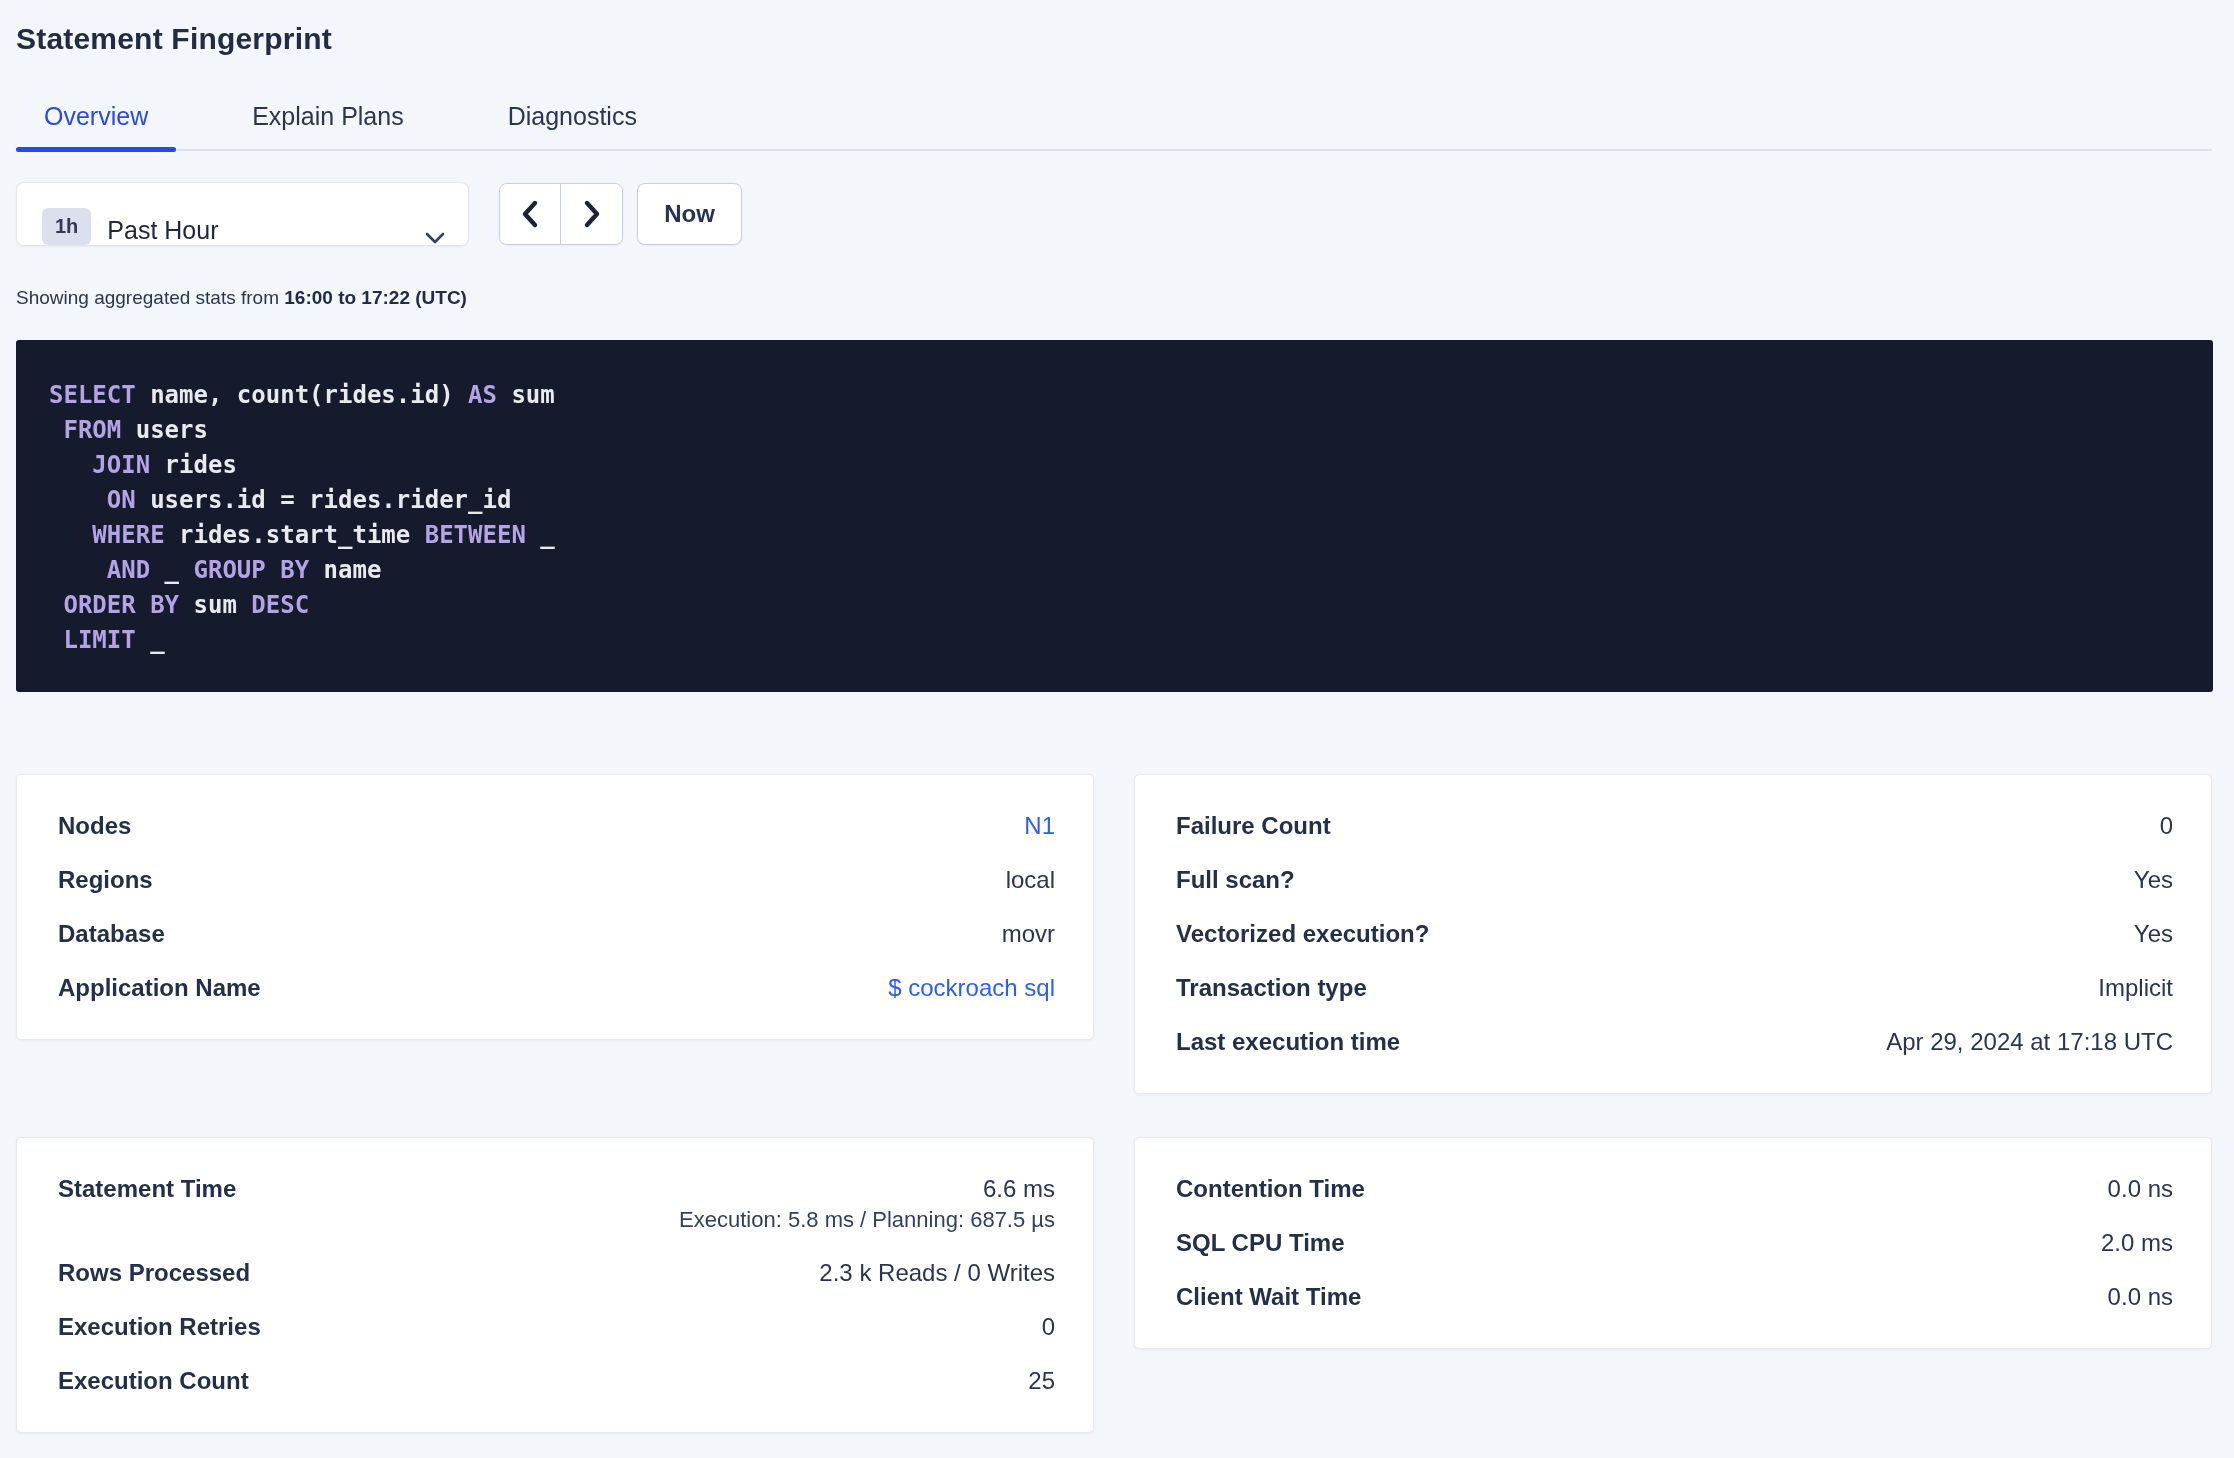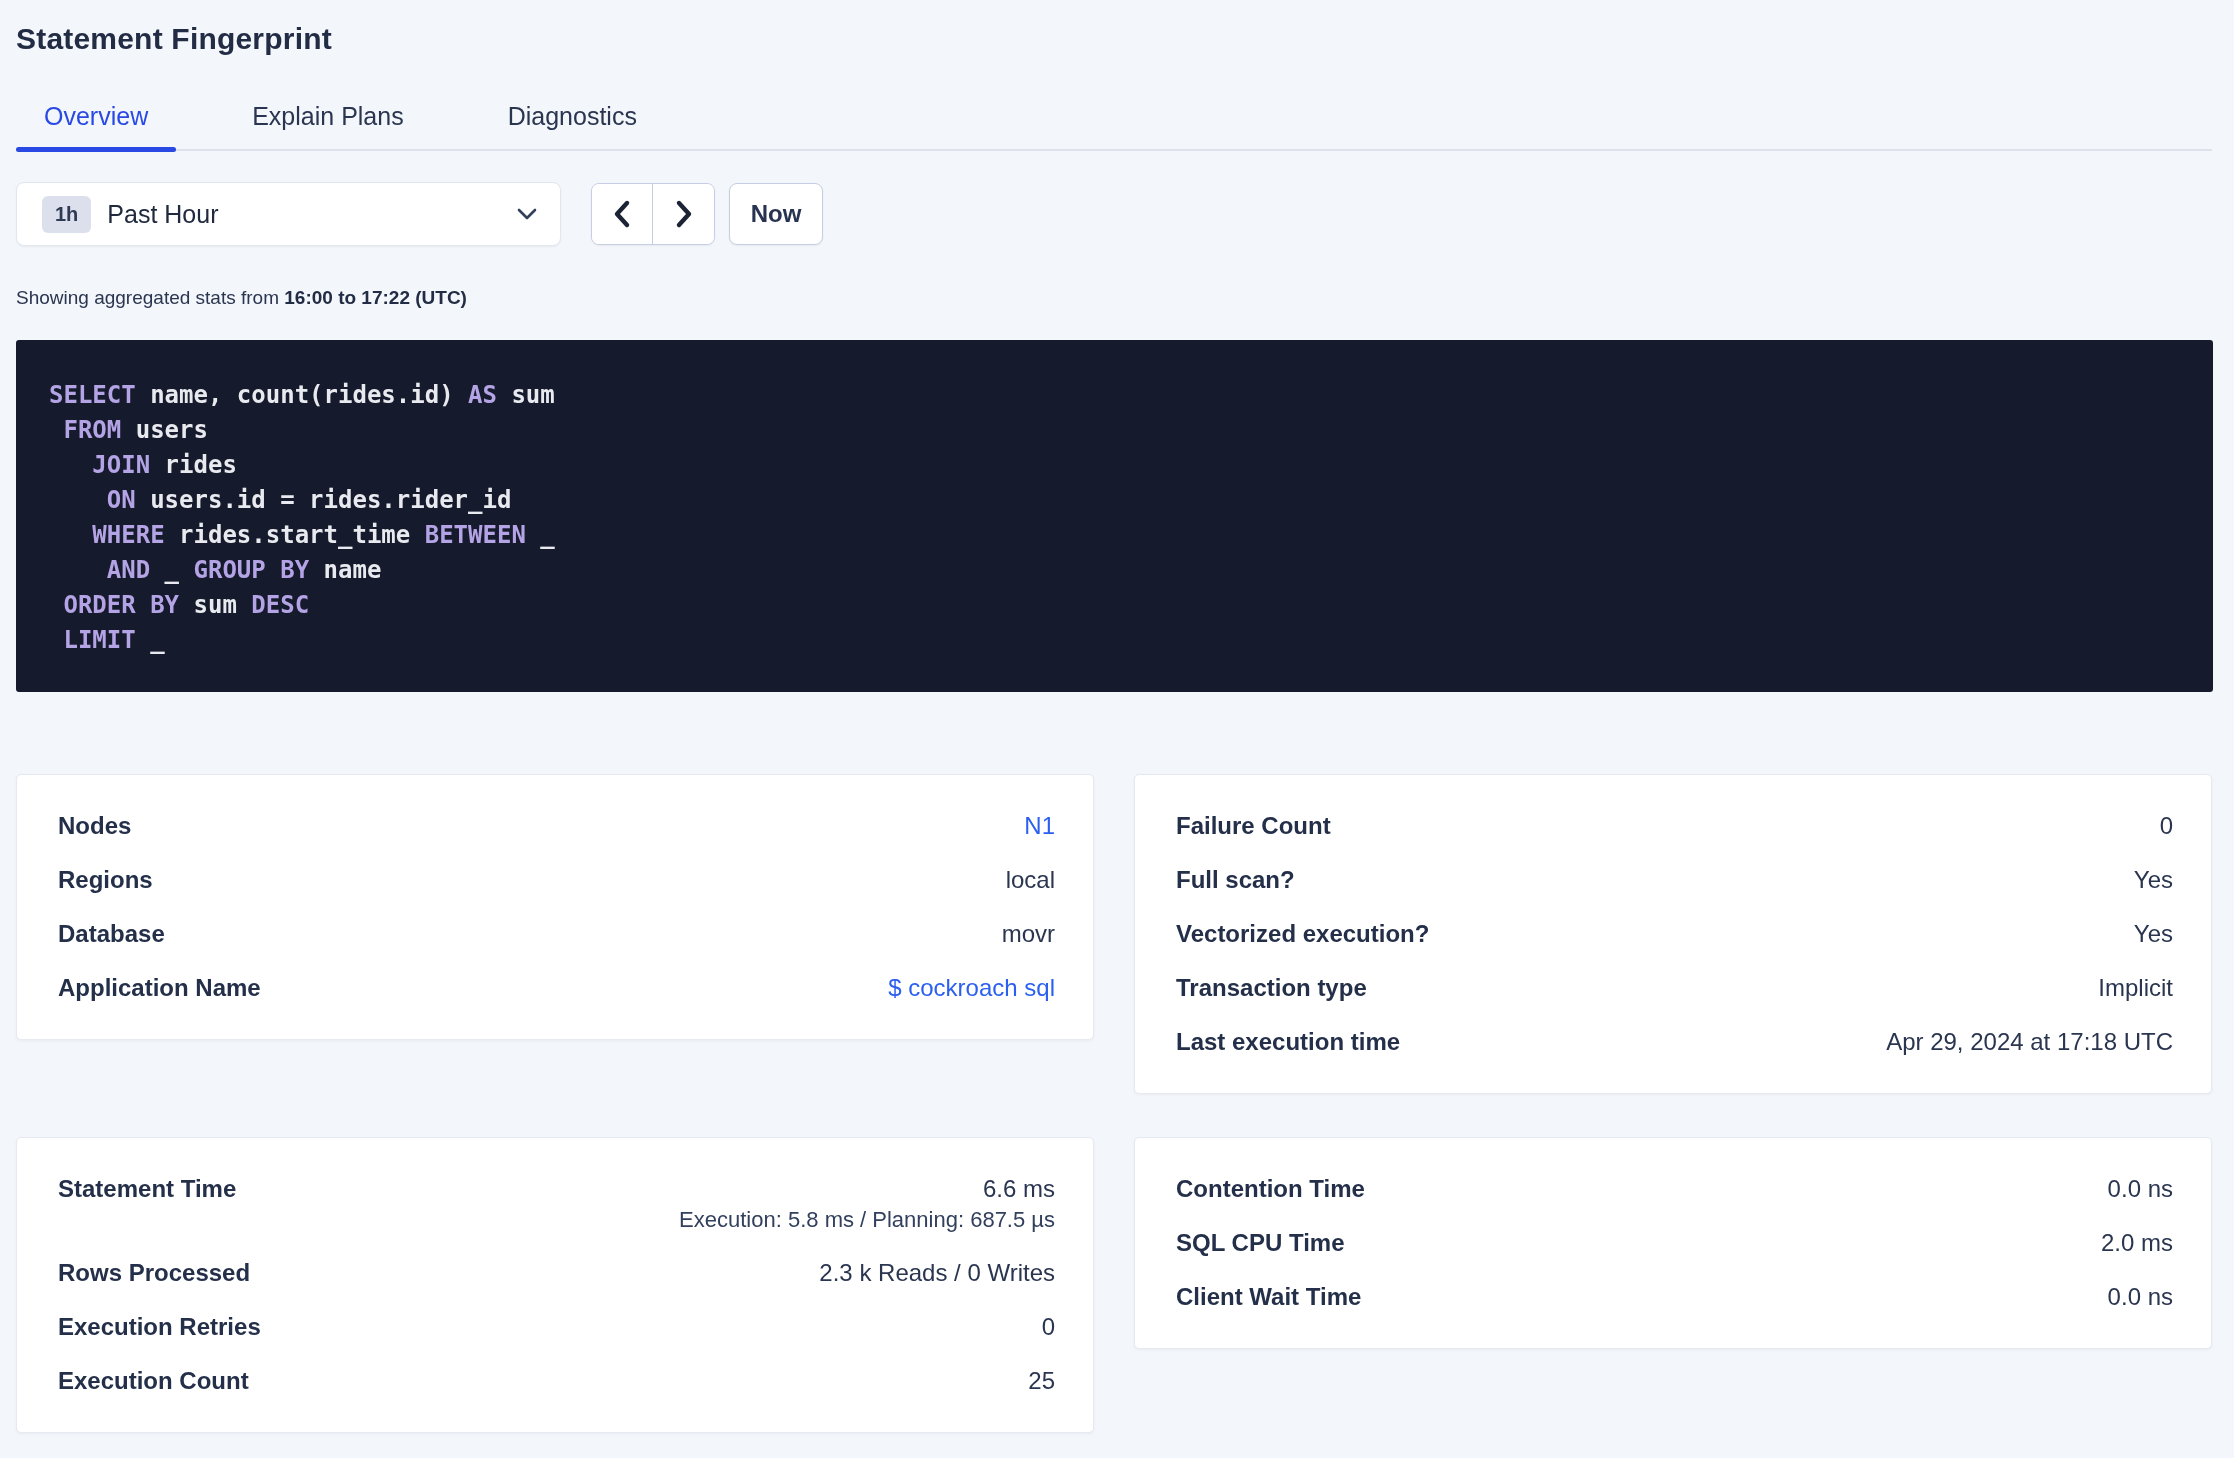--- a/index.html
+++ b/index.html
@@ -22,40 +22,40 @@
   }
   .tab.active { color:#2949E5; }
   .tab.active::after {
     content:""; position:absolute; left:0; right:0; bottom:-3px; height:5px;
     background:#2949E5; border-radius:3px;
   }
 
   
   .picker-row { display:flex; align-items:center; margin-top:31px; }
   .range-dropdown {
-    width:545px; height:64px; background:#fff; border:1px solid #E2E6EF; border-radius:8px;
-    display:flex; align-items:center; padding:0 22px 0 10px; box-shadow:0 1px 2px rgba(40,52,86,.06);
+    width:453px; height:64px; background:#fff; border:1px solid #E2E6EF; border-radius:8px;
+    display:flex; align-items:flex-end; padding:0 22px 0 10px; box-shadow:0 1px 2px rgba(40,52,86,.06);
     cursor:pointer;
   }
   .range-badge {
     background:#DBE0EC; color:#2F3A55; font-weight:700; font-size:20px;
     border-radius:6px; padding:7px 13px; margin-left:15px;
   }
   .range-label { font-size:25px; color:#20293D; margin-left:16px; flex:1; }
   .arrow-group {
     display:flex; margin-left:30px; background:#fff; border:1px solid #C7CDE3; border-radius:8px;
     height:62px; overflow:hidden; box-shadow:0 1px 2px rgba(40,52,86,.06);
   }
   .arrow-btn {
     width:61px; height:100%; display:flex; align-items:center; justify-content:center; cursor:pointer;
     background:#fff;
   }
   .arrow-btn:first-child { border-right:1px solid #C7CDE3; }
   .now-btn {
-    margin-left:14px; width:94px; height:62px; background:#fff; border:1px solid #C7CDE3;
+    margin-left:14px; width:105px; height:62px; background:#fff; border:1px solid #C7CDE3;
     border-radius:8px; display:flex; align-items:center; justify-content:center;
     font-size:24px; font-weight:700; color:#273350; cursor:pointer; box-shadow:0 1px 2px rgba(40,52,86,.06);
   }
 
   
   .stats-line { margin-top:41px; font-size:19px; color:#2A3550; }
   .stats-line b { font-weight:700; color:#222C44; }
 
   
   .sql-box {

